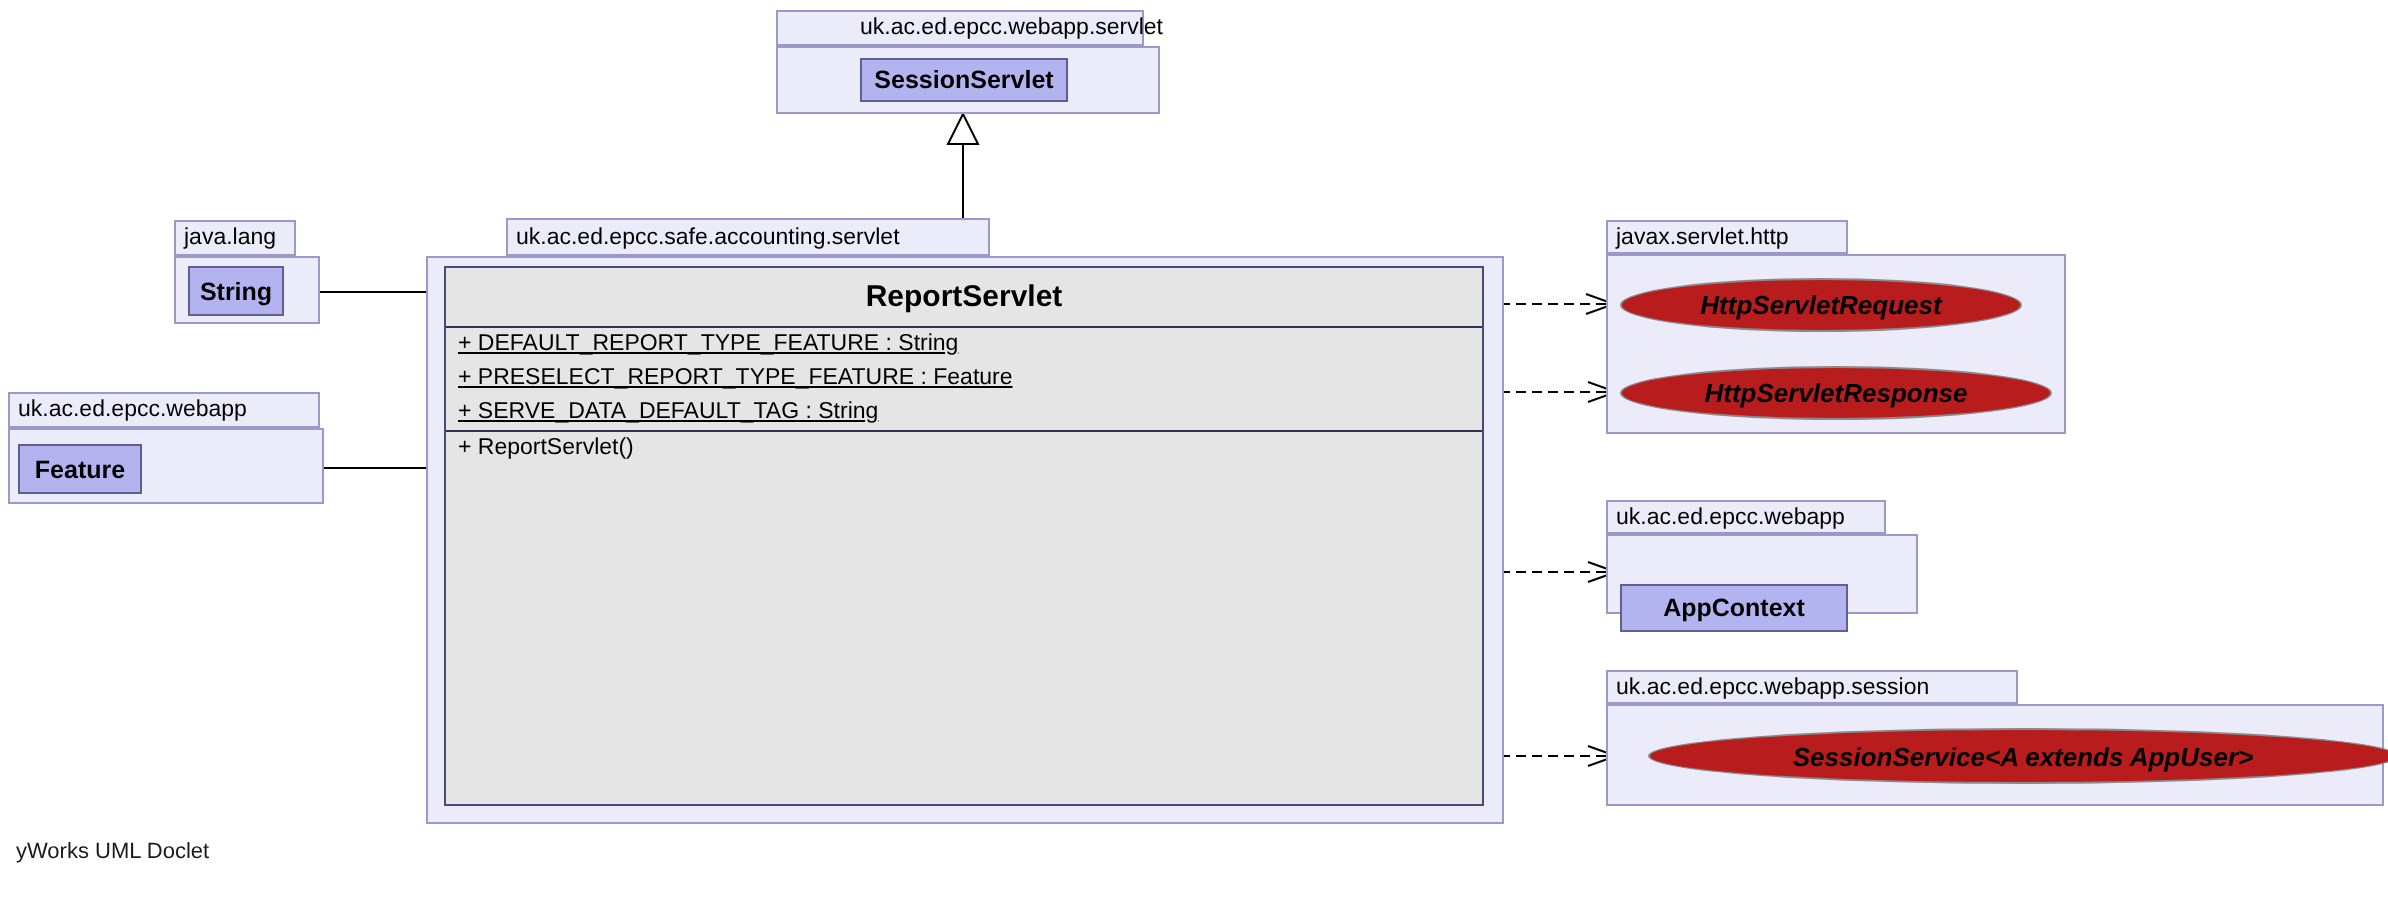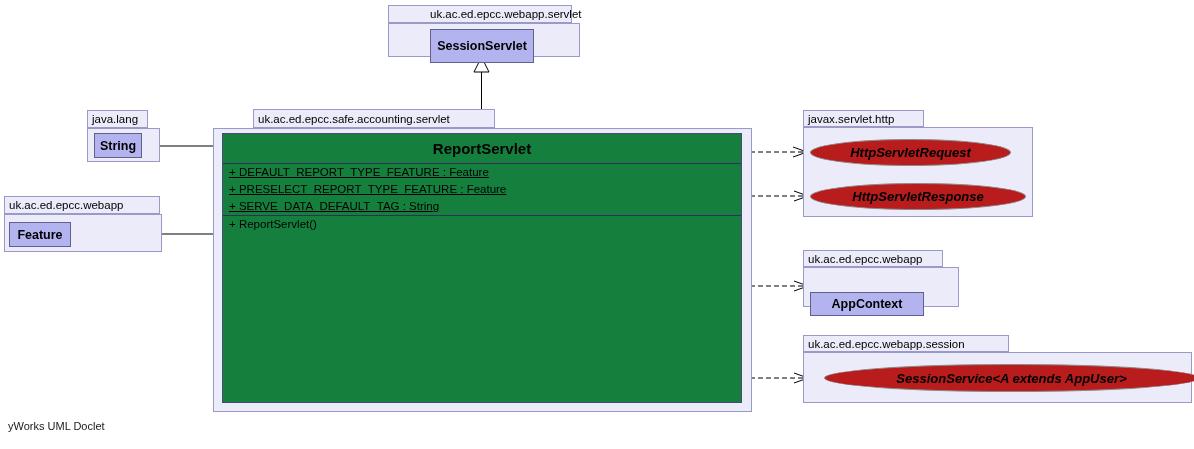--- a/index.html
+++ b/index.html
@@ -25,21 +25,21 @@
   }
 
   
   .ellipse {
     background:#b91c1c; border:1px solid #8a8a8a; border-radius:50%;
     display:flex; align-items:center; justify-content:center;
     font-weight:bold; font-style:italic; font-size:13px; white-space:nowrap;
   }
 
   
-  .uml-class { background:#15803d; border:1px solid #4a4a78; display:flex; flex-direction:column; }
+  .uml-class { background:#e5e5e5; border:1px solid #4a4a78; display:flex; flex-direction:column; }
   .uml-title {
     height:29px; flex:0 0 29px; display:flex; align-items:center; justify-content:center;
     font-weight:bold; font-size:15px;
   }
   .uml-compartment { border-top:1px solid #30305a; }
   .uml-row {
     height:17px; line-height:17px; font-size:11.5px;
     padding-left:6px; white-space:nowrap; overflow:hidden;
   }
   .uml-row.static { text-decoration:underline; }
@@ -84,21 +84,21 @@
     <g>
       <line x1="742" y1="378" x2="806" y2="378" stroke-dasharray="5,3"></line>
       <polyline points="794,373 808,378 794,383"></polyline>
     </g>
   </svg>
 
   <div class="abs pkg-tab" style="left:388px; top:5px; width:184px; height:18px;padding-left:41px;">
     <span>uk.ac.ed.epcc.webapp.servlet</span>
   </div>
   <div class="abs pkg-body" style="left:388px; top:23px; width:192px; height:34px;"></div>
-  <div class="abs classbox" style="left:430px; top:29px; width:104px; height:34px;">
+  <div class="abs classbox" style="left:430px; top:29px; width:104px; height:22px;">
     <span>SessionServlet</span>
   </div>
 
   <div class="abs pkg-tab" style="left:87px; top:110px; width:61px; height:18px;">
     <span>java.lang</span>
   </div>
   <div class="abs pkg-body" style="left:87px; top:128px; width:73px; height:34px;"></div>
   <div class="abs classbox" style="left:94px; top:133px; width:48px; height:25px;">
     <span>String</span>
   </div>
@@ -114,21 +114,21 @@
   <div class="abs pkg-tab" style="left:213px; top:109px; width:242px; height:19px;margin-left:40px;">
     <span>uk.ac.ed.epcc.safe.accounting.servlet</span>
   </div>
   <div class="abs pkg-body" style="left:213px; top:128px; width:539px; height:284px;"></div>
 
   <div class="abs uml-class" style="left:222px; top:133px; width:520px; height:270px;">
     <div class="uml-title">
       <span>ReportServlet</span>
     </div>
     <div class="uml-compartment">
-      <div class="uml-row static">+ DEFAULT_REPORT_TYPE_FEATURE : Feature</div>
+      <div class="uml-row static">+ DEFAULT_REPORT_TYPE_FEATURE : String</div>
       <div class="uml-row static">+ PRESELECT_REPORT_TYPE_FEATURE : Feature</div>
       <div class="uml-row static">+ SERVE_DATA_DEFAULT_TAG : String</div>
     </div>
     <div class="uml-compartment">
       <div class="uml-row">+ ReportServlet()</div>
     </div>
   </div>
 
   <div class="abs pkg-tab" style="left:803px; top:110px; width:121px; height:17px;">
     <span>javax.servlet.http</span>

